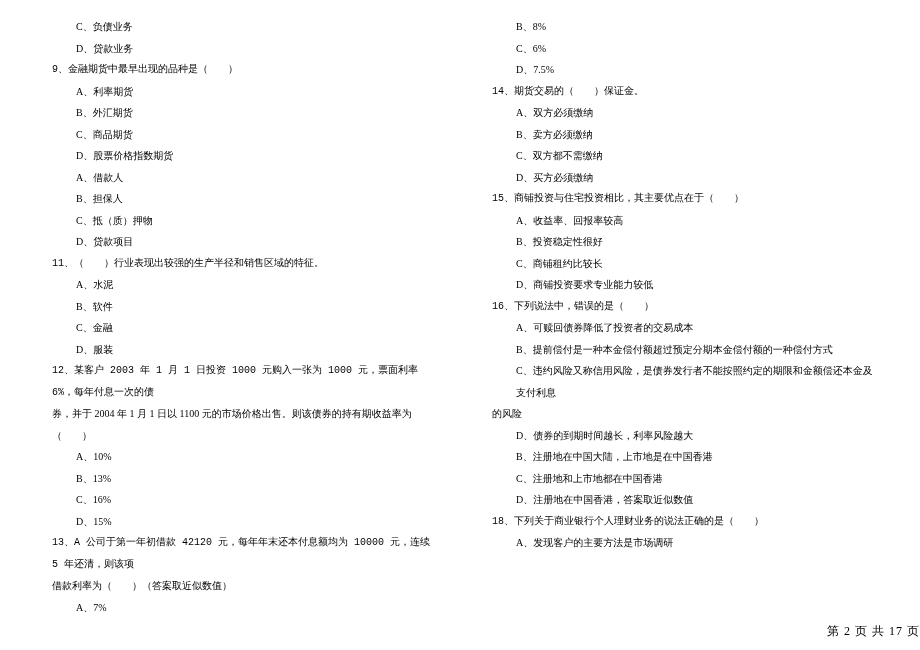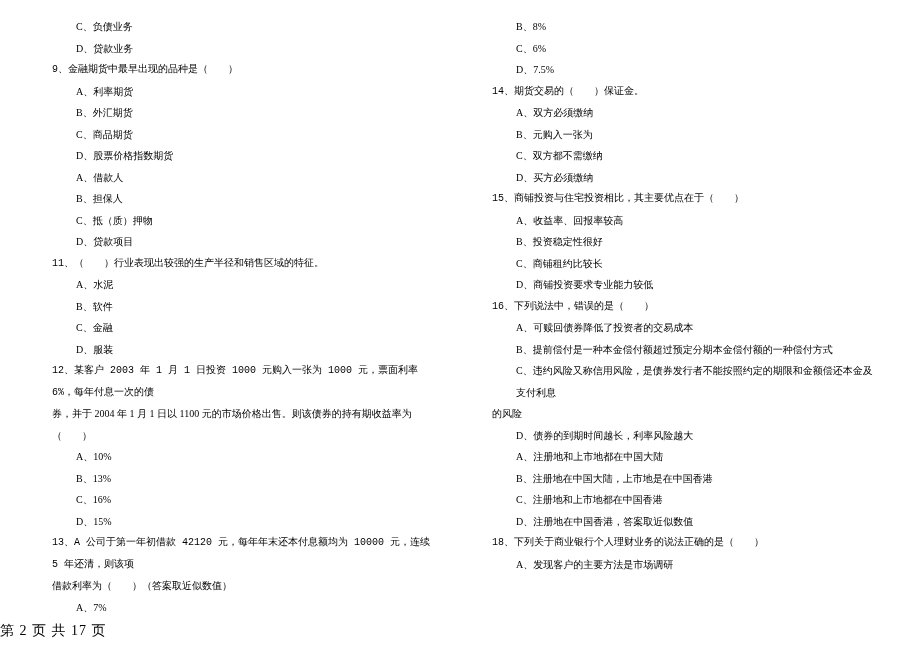--- a/index.html
+++ b/index.html
@@ -30,22 +30,22 @@
       font-family: Liberation Mono, monospace;
     }
     .question-cont {
       padding-left: 12px;
     }
     .footer {
       position: absolute;
       bottom: 10px;
       left: 0;
       right: 0;
-      text-align: left;
-      font-size: 14px;
+      text-align: right;
+      font-size: 12px;
       letter-spacing: 1px;
     }
   </style>
 </head>
 <body>
 
 <div class="page-container">
   <div class="col">
     <div class="option">C、负债业务</div>
     <div class="option">D、贷款业务</div>
@@ -79,38 +79,37 @@
     <div class="option">A、7%</div>
   </div>
 
   <div class="col">
     <div class="option">B、8%</div>
     <div class="option">C、6%</div>
     <div class="option">D、7.5%</div>
 
     <div class="question">14、期货交易的（　　）保证金。</div>
     <div class="option">A、双方必须缴纳</div>
-    <div class="option">B、元购入一张为</div>
+    <div class="option">B、卖方必须缴纳</div>
     <div class="option">C、双方都不需缴纳</div>
     <div class="option">D、买方必须缴纳</div>
 
     <div class="question">15、商铺投资与住宅投资相比，其主要优点在于（　　）</div>
     <div class="option">A、收益率、回报率较高</div>
     <div class="option">B、投资稳定性很好</div>
     <div class="option">C、商铺租约比较长</div>
     <div class="option">D、商铺投资要求专业能力较低</div>
 
     <div class="question">16、下列说法中，错误的是（　　）</div>
     <div class="option">A、可赎回债券降低了投资者的交易成本</div>
     <div class="option">B、提前偿付是一种本金偿付额超过预定分期本金偿付额的一种偿付方式</div>
     <div class="option">C、违约风险又称信用风险，是债券发行者不能按照约定的期限和金额偿还本金及支付利息</div>
     <div class="question-cont">的风险</div>
     <div class="option">D、债券的到期时间越长，利率风险越大</div>
 
-    <div class="option">A、注册地和上市地都在中国大陆</div>
     <div class="option">B、注册地在中国大陆，上市地是在中国香港</div>
     <div class="option">C、注册地和上市地都在中国香港</div>
     <div class="option">D、注册地在中国香港，答案取近似数值</div>
 
     <div class="question">18、下列关于商业银行个人理财业务的说法正确的是（　　）</div>
     <div class="option">A、发现客户的主要方法是市场调研</div>
   </div>
 </div>
 
 <div class="footer">第 2 页 共 17 页</div>

